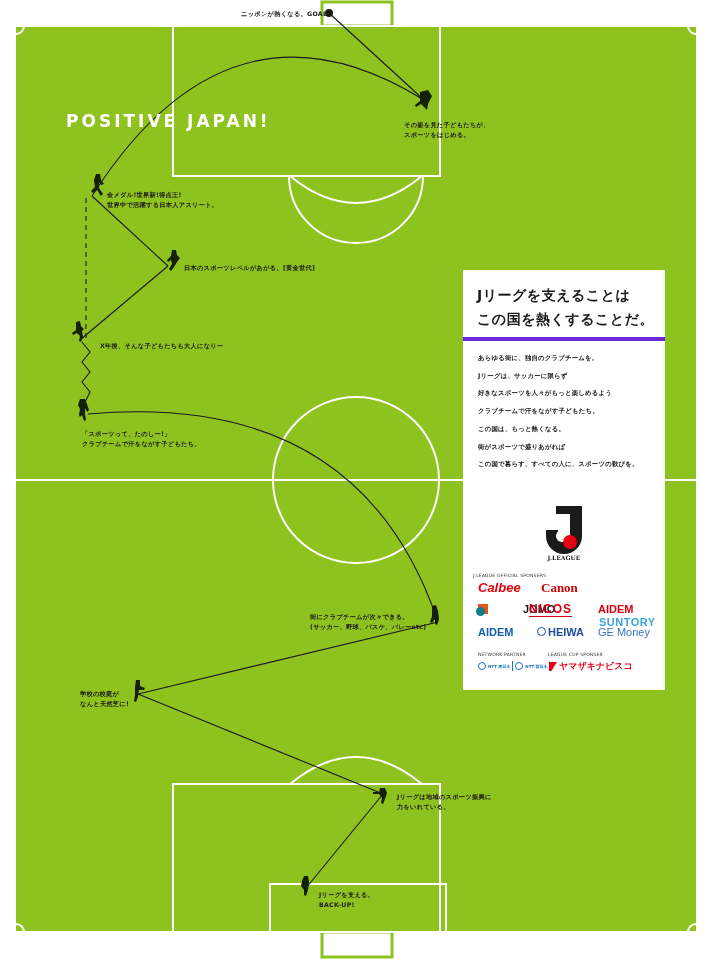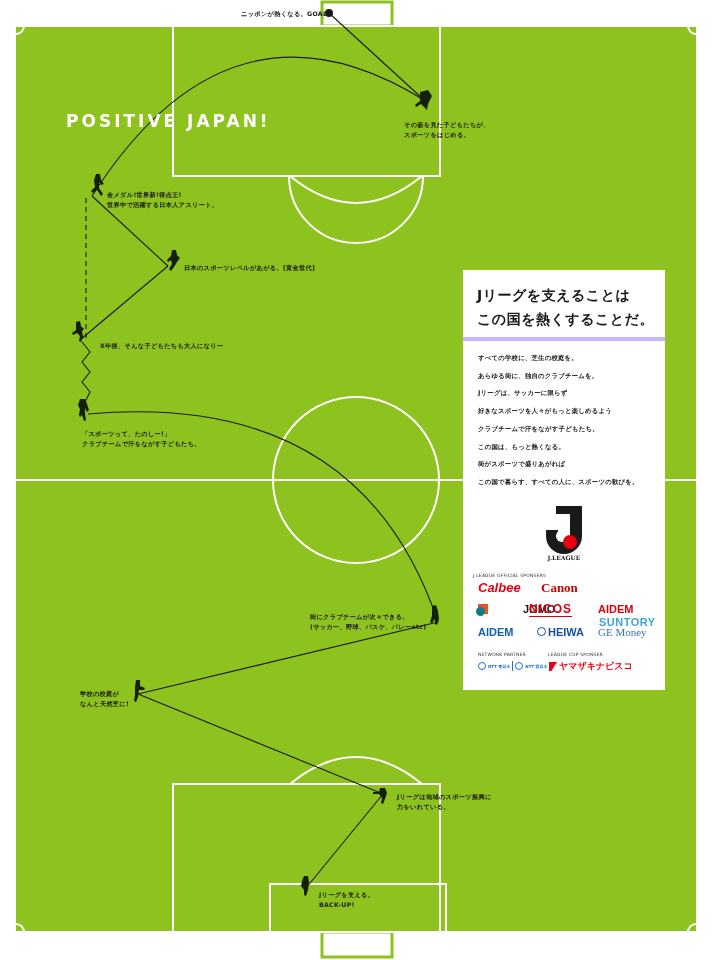--- a/index.html
+++ b/index.html
@@ -2,21 +2,21 @@
 <html><head>
 <meta charset="utf-8">
 <style>
   html,body{margin:0;padding:0;background:#ffffff;}
   body{width:712px;height:960px;position:relative;overflow:hidden;font-family:"DejaVu Sans","Liberation Sans",sans-serif;}
   .field{position:absolute;left:16px;top:26px;width:680px;height:906px;background:#8dc21f;}
   svg.lines{position:absolute;left:0;top:0;width:712px;height:960px;}
   .cap{position:absolute;font-size:6.2px;line-height:10px;color:#1a1a1a;font-weight:bold;letter-spacing:0.3px;white-space:nowrap;}
   .headline{position:absolute;left:66px;top:111px;color:#ffffff;font-family:"DejaVu Sans",sans-serif;font-weight:bold;font-size:17px;letter-spacing:3px;}
   .panel{position:absolute;left:463px;top:270px;width:202px;height:420px;background:#ffffff;}
-  .panel .ttl{position:absolute;left:0;top:0;width:202px;height:71px;border-bottom:4px solid #c4b5fd;box-sizing:border-box;padding:13px 0 0 14px;}
+  .panel .ttl{position:absolute;left:0;top:0;width:202px;height:71px;border-bottom:4px solid #6d28d9;box-sizing:border-box;padding:13px 0 0 14px;}
   .panel .ttl div{font-size:14px;font-weight:bold;color:#1a1a1a;line-height:24px;letter-spacing:0.5px;}
   .panel .body{position:absolute;left:15px;top:80px;width:180px;}
   .panel .body div{font-size:6.4px;font-weight:bold;color:#1a1a1a;line-height:17.7px;letter-spacing:0.2px;white-space:nowrap;}
   .jlogo{position:absolute;left:79px;top:236px;width:44px;height:50px;}
   .jname{position:absolute;left:0;width:202px;top:284px;text-align:center;font-size:6px;font-weight:bold;color:#1a1a1a;font-family:"DejaVu Serif",serif;}
   .small-lbl{position:absolute;font-size:4.5px;color:#333;letter-spacing:0.2px;white-space:nowrap;}
   .sp{position:absolute;font-weight:bold;white-space:nowrap;}
 </style>
 </head>
 <body>
@@ -105,21 +105,20 @@
   <div>Jリーグを支える。</div>
   <div>BACK-UP!</div>
 </div>
 
 <div class="panel">
   <div class="ttl">
     <div>Jリーグを支えることは</div>
     <div>この国を熱くすることだ。</div>
   </div>
   <div class="body">
-    <div>すべての学校に、芝生の校庭を。</div>
     <div>あらゆる街に、独自のクラブチームを。</div>
     <div>Jリーグは、サッカーに限らず</div>
     <div>好きなスポーツを人々がもっと楽しめるよう</div>
     <div>クラブチームで汗をながす子どもたち。</div>
     <div>この国は、もっと熱くなる。</div>
     <div>街がスポーツで盛りあがれば</div>
     <div>この国で暮らす、すべての人に、スポーツの歓びを。</div>
   </div>
 
   <svg class="jlogo" viewBox="0 0 44 50">
@@ -137,21 +136,21 @@
 
   <div style="position:absolute;left:15px;top:334px;width:10px;height:10px;background:#e8541e;"></div>
   <div style="position:absolute;left:13px;top:337px;width:9px;height:9px;border-radius:50%;background:#0d7d8c;"></div>
   <div class="sp" style="left:28px;top:333px;font-size:11px;color:#1a1a1a;font-family:'Liberation Sans',sans-serif;margin-left:32px;">JOMO</div>
   <div class="sp" style="left:66px;top:332px;font-size:12px;color:#d7000f;font-family:Liberation Sans, sans-serif;border-bottom:1px solid #d7000f;letter-spacing:1px;">NICOS</div>
   <div class="sp" style="left:135px;top:333px;font-size:11px;color:#d7000f;font-family:'Liberation Sans',sans-serif;">AIDEM</div>
 
   <div class="sp" style="left:15px;top:356px;font-size:11px;color:#1560a8;font-family:'Liberation Sans',sans-serif;">AIDEM</div>
   <div style="position:absolute;left:74px;top:357px;width:9px;height:9px;border:1.5px solid #1b4f9c;border-radius:50%;box-sizing:border-box;"></div>
   <div class="sp" style="left:85px;top:356px;font-size:11px;color:#1b4f9c;font-family:'Liberation Sans',sans-serif;">HEIWA</div>
-  <div class="sp" style="left:135px;top:356px;font-size:11px;color:#3b73b9;font-weight:normal;font-family:Liberation Serif, serif;">GE Money</div>
+  <div class="sp" style="left:135px;top:356px;font-size:11px;color:#3b73b9;font-weight:normal;font-family:Liberation Sans, sans-serif;">GE Money</div>
 
   <div class="small-lbl" style="left:15px;top:382px;">NETWORK PARTNER</div>
   <div style="position:absolute;left:15px;top:391px;display:flex;align-items:center;gap:2px;">
     <span style="width:8px;height:8px;border:1.5px solid #1b74c4;border-radius:50%;display:inline-block;box-sizing:border-box;"></span>
     <span style="font-size:4px;color:#1b74c4;font-weight:bold;">NTT 東日本</span>
     <span style="width:1px;height:10px;background:#1b74c4;display:inline-block;"></span>
     <span style="width:8px;height:8px;border:1.5px solid #1b74c4;border-radius:50%;display:inline-block;box-sizing:border-box;"></span>
     <span style="font-size:4px;color:#1b74c4;font-weight:bold;">NTT 西日本</span>
   </div>
 

